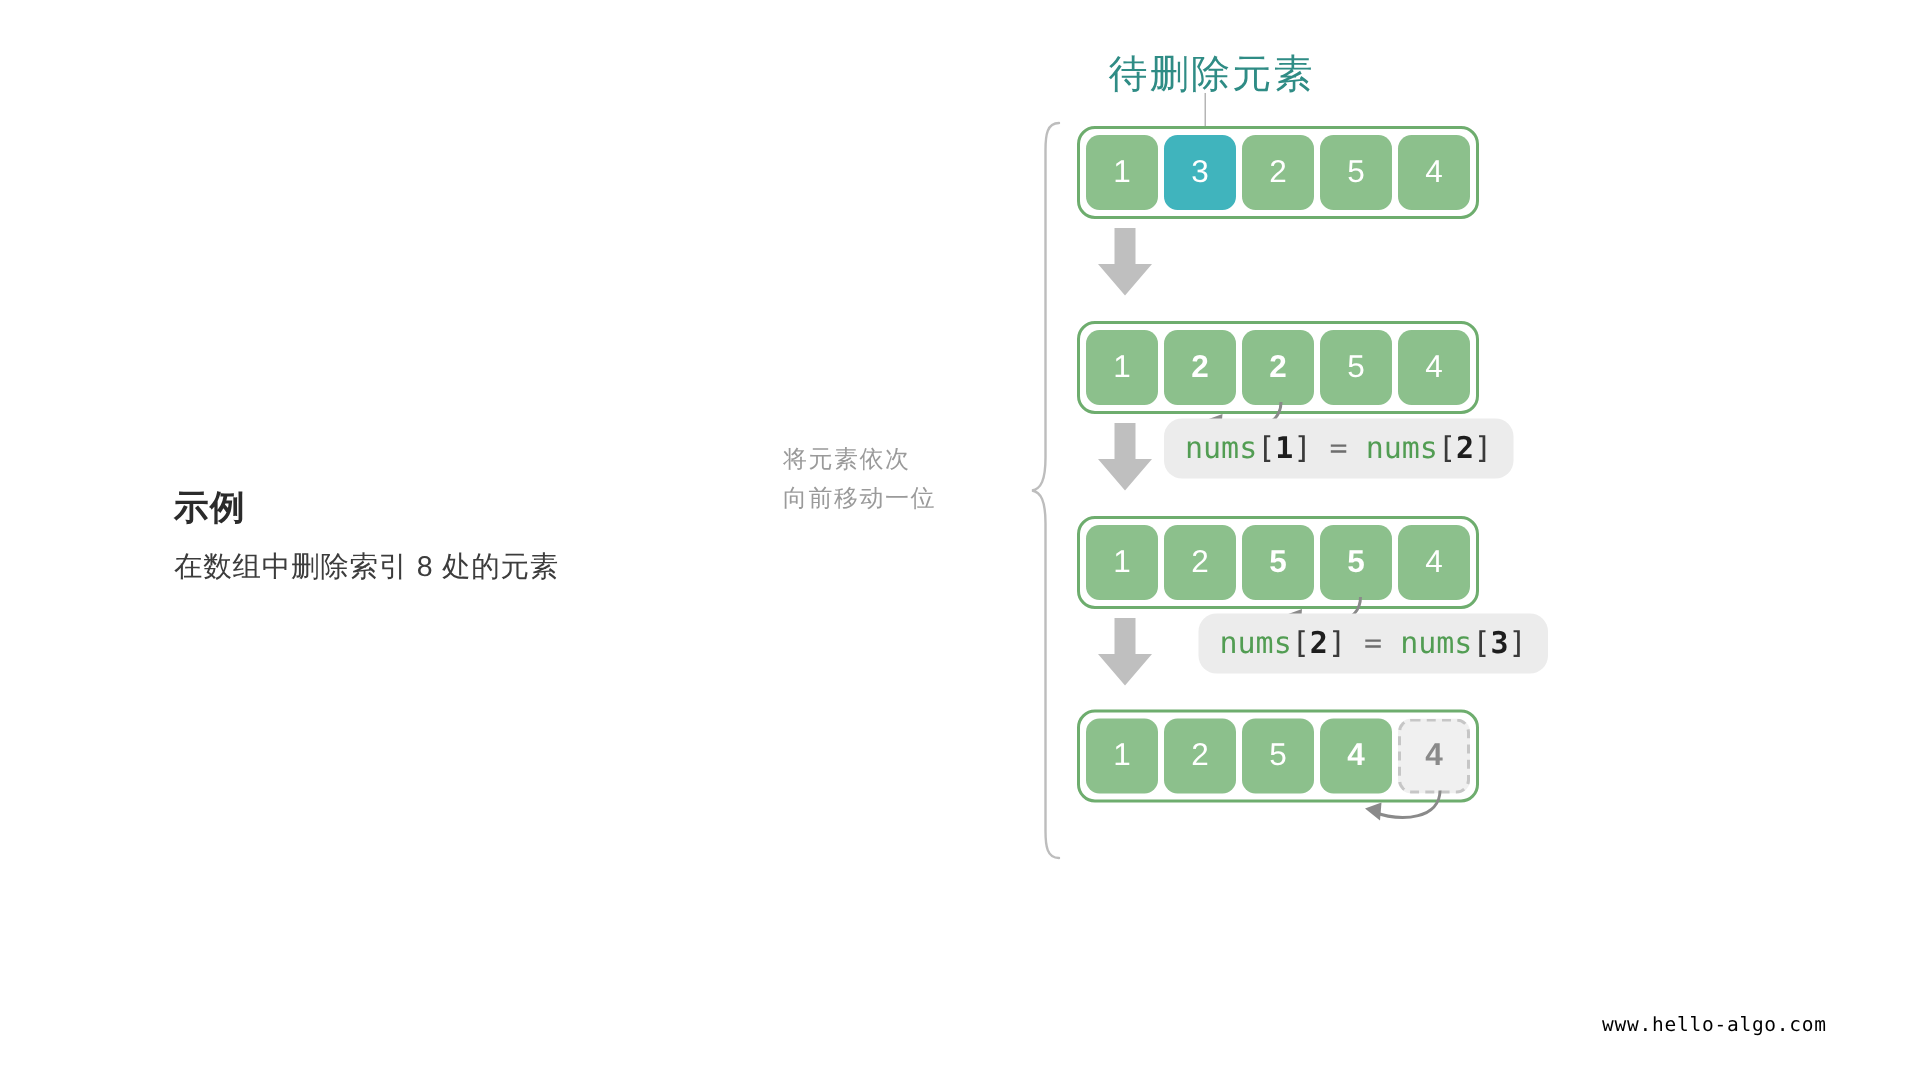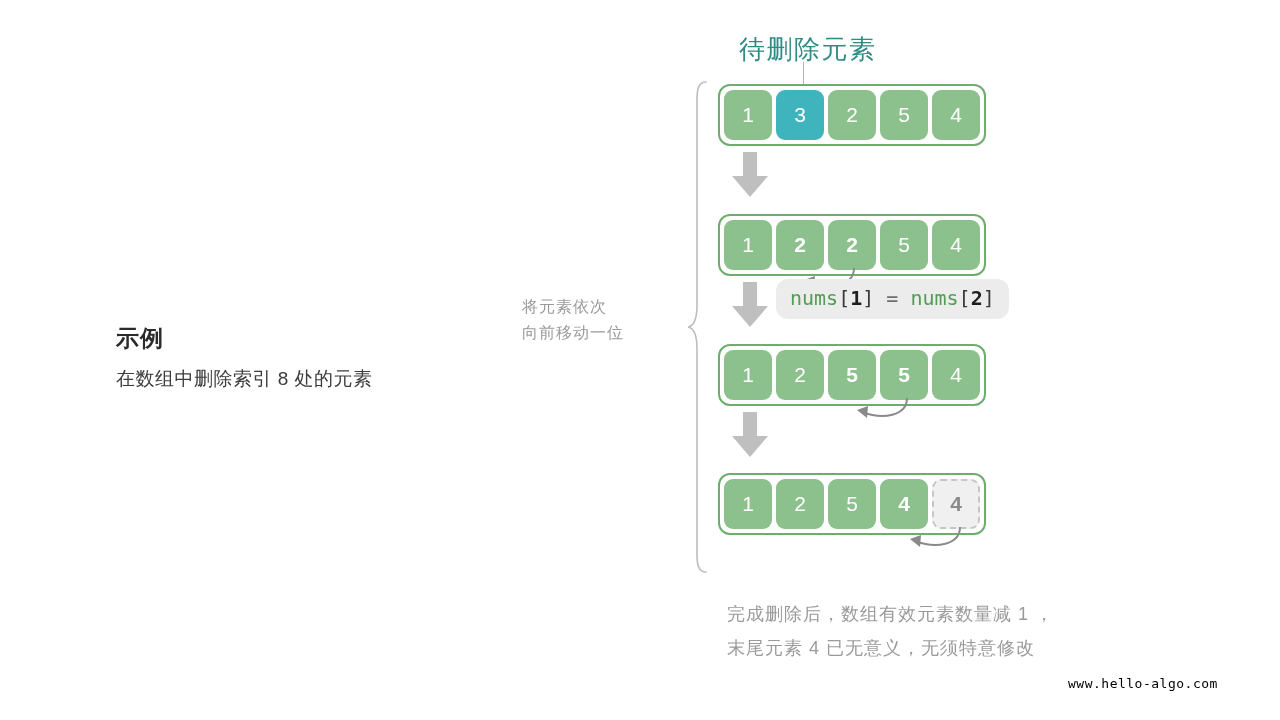--- a/index.html
+++ b/index.html
@@ -174,20 +174,23 @@
     <div class="cell bold">5</div>
     <div class="cell bold">5</div>
     <div class="cell">4</div>
   </div>
   <div class="curve" style="left:847px;top:396px;">
     <svg width="70" height="30" viewBox="0 0 70 30" fill="none">
       <path d="M60 2 C60 20 36 24 15 16" stroke="#8a8a8a" stroke-width="2" fill="none"></path>
       <path d="M20 22 L10 14 L21 10 z" fill="#8a8a8a"></path>
     </svg>
   </div>
+  <div class="code-chip" style="left:799px;top:409px;">
+    <span class="id">nums</span><span class="br">[</span><span class="idx">2</span><span class="br">]</span><span class="eq">&nbsp;=&nbsp;</span><span class="id">nums</span><span class="br">[</span><span class="idx">3</span><span class="br">]</span>
+  </div>
 
   <div class="downarrow" style="left:730px;top:412px;">
     <svg width="40" height="46" viewBox="0 0 40 46">
         <path d="M13 0 h14 v24 h11 L20 45 L2 24 h11 z" fill="#bfbfbf"></path>
       </svg>
   </div>
 
   <div class="array" style="left:718px;top:473px;">
     <div class="cell">1</div>
     <div class="cell">2</div>
@@ -195,20 +198,16 @@
     <div class="cell bold">4</div>
     <div class="cell ghost">4</div>
   </div>
   <div class="curve" style="left:900px;top:525px;">
     <svg width="70" height="30" viewBox="0 0 70 30" fill="none">
       <path d="M60 2 C60 20 36 24 15 16" stroke="#8a8a8a" stroke-width="2" fill="none"></path>
       <path d="M20 22 L10 14 L21 10 z" fill="#8a8a8a"></path>
     </svg>
   </div>
 
-  <div class="bottom-note">
-    <div>完成删除后，数组有效元素数量减 1 ，</div>
-    <div>末尾元素 4 已无意义，无须特意修改</div>
-  </div>
 
   <div class="watermark">www.hello-algo.com</div>
 
 </div>
 
 </body></html>

